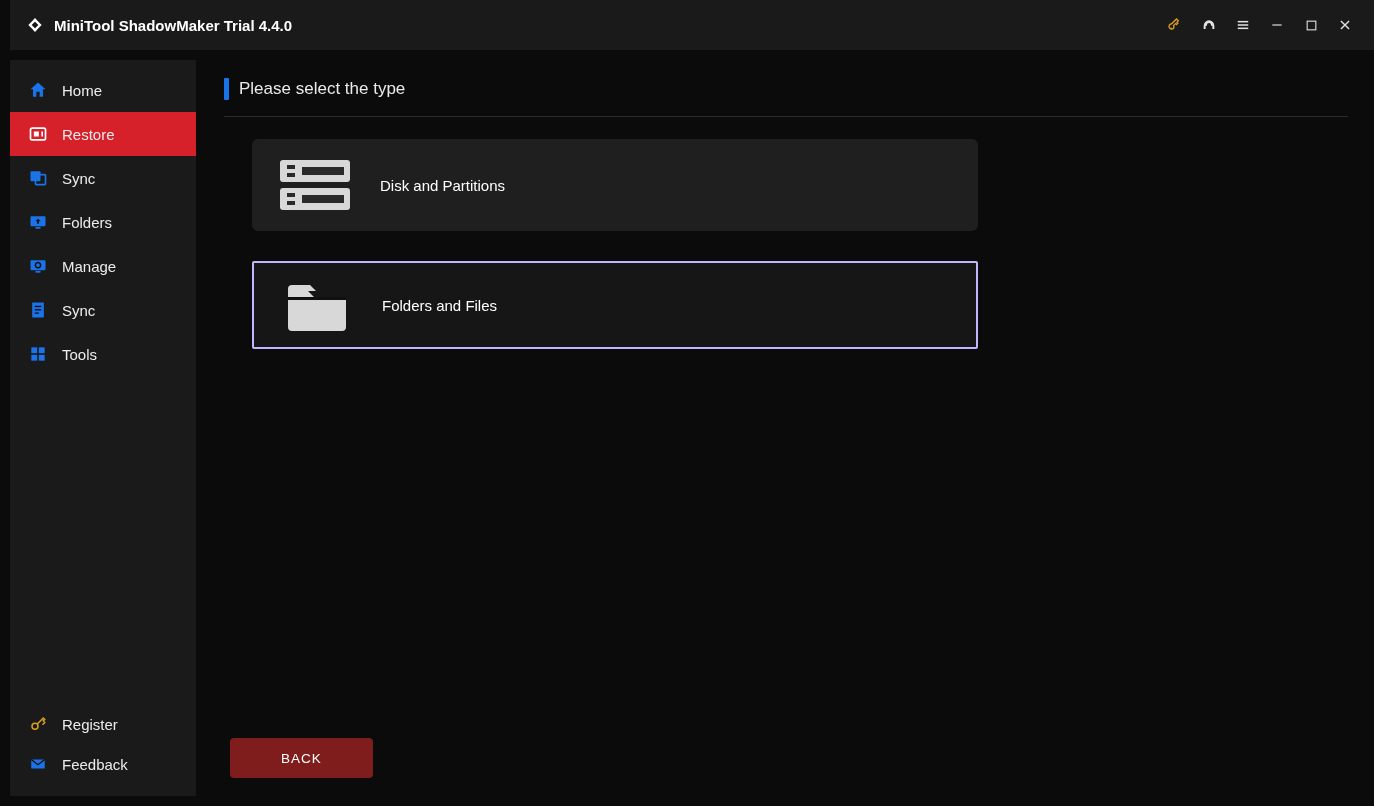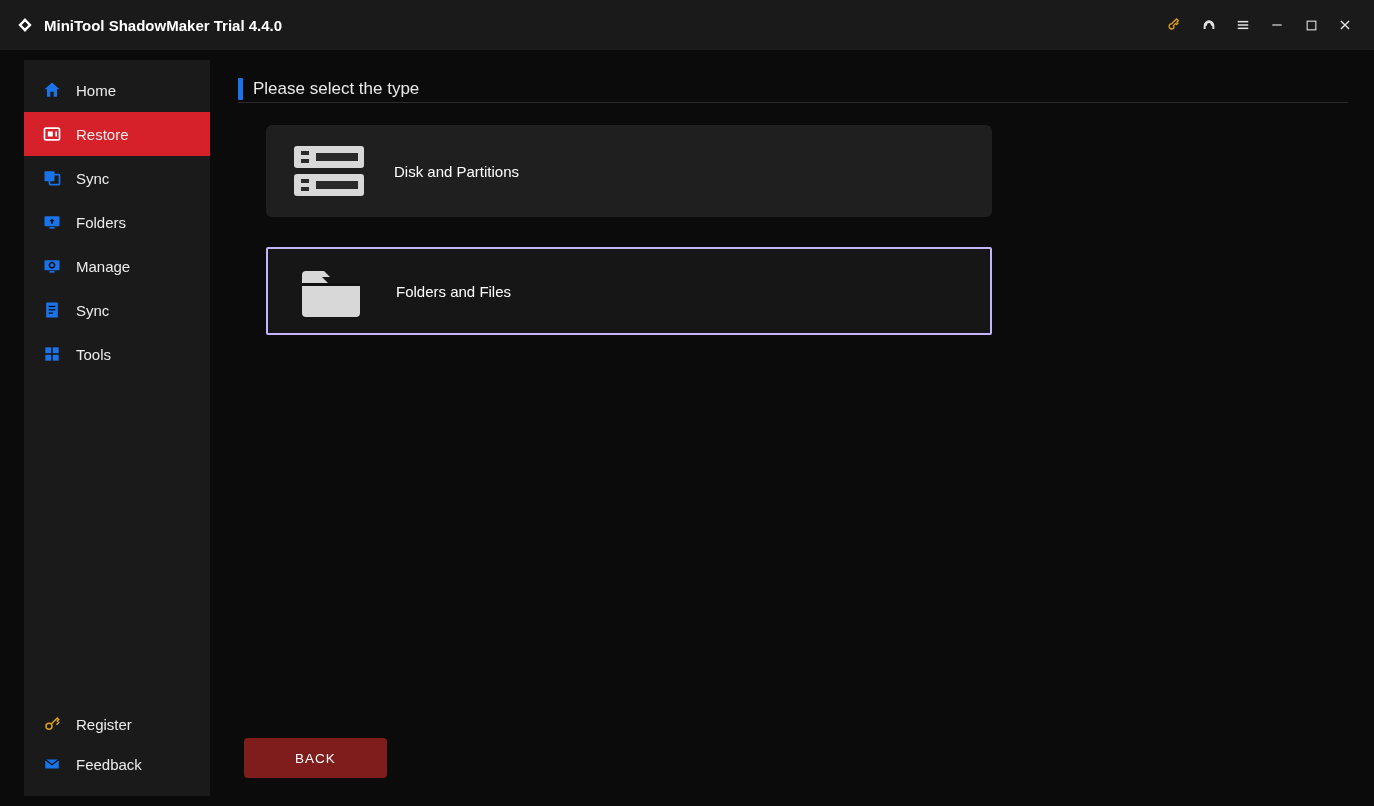--- a/index.html
+++ b/index.html
@@ -1,36 +1,36 @@
 <!DOCTYPE html>
 <html><head>
 <meta charset="utf-8">
 <style>
 * { margin: 0; padding: 0; box-sizing: border-box; font-family: -apple-system, BlinkMacSystemFont, "Segoe UI", Arial, sans-serif; }
 body { background: #0b0b0b; width: 1374px; height: 806px; overflow: hidden; color: #fff; }
 
-.titlebar { height: 50px; background: #1a1a1a; display: flex; align-items: center; padding: 0 12px 0 14px; }
+.titlebar { height: 50px; background: #1a1a1a; display: flex; align-items: center; padding: 0 12px 0 14px; margin-left: 10px; }
 .titlebar .logo { width: 22px; height: 22px; margin-right: 8px; display: flex; align-items: center; justify-content: center; }
 .titlebar .title { font-size: 15px; font-weight: 600; color: #fff; }
 .titlebar .spacer { flex: 1; }
 .titlebar .win-btn { width: 34px; height: 50px; display: flex; align-items: center; justify-content: center; cursor: pointer; color: #e3e3e3; }
 .titlebar .win-btn.key { color: #d9a020; }
 
-.body-row { display: flex; height: calc(806px - 50px); padding: 10px 10px 10px 10px; gap: 12px; margin-left: 14px; }
+.body-row { display: flex; height: calc(806px - 50px); padding: 10px 10px 10px 10px; gap: 12px; }
 
 .sidebar { width: 186px; background: #1a1a1a; display: flex; flex-direction: column; padding-top: 8px; }
 .sidebar .nav { flex: 1; }
 .sidebar .nav-item, .sidebar .foot-item { height: 44px; display: flex; align-items: center; padding-left: 18px; gap: 14px; cursor: pointer; font-size: 15px; color: #ececec; }
 .sidebar .nav-item.active { background: #d6202a; }
 .sidebar .nav-item .ico, .sidebar .foot-item .ico { width: 20px; height: 20px; display: flex; align-items: center; justify-content: center; }
 .sidebar .foot { padding-bottom: 12px; }
 .sidebar .foot-item { height: 40px; }
 
 .main { flex: 1; background: #0b0b0b; display: flex; flex-direction: column; padding: 18px 16px 12px 16px; }
-.section-title-row { display: flex; align-items: center; gap: 10px; border-bottom: 1px solid #2b2b2b; padding-bottom: 2px; }
+.section-title-row { display: flex; align-items: center; gap: 10px; border-bottom: 1px solid #2b2b2b; padding-bottom: 16px; }
 .section-bar { width: 5px; height: 22px; background: #1a73e8; border-radius: 1px; }
 .section-title { font-size: 17px; color: #eaeaea; }
 
 .options { margin-top: 22px; padding-left: 28px; }
 .option-card { width: 726px; height: 92px; background: #1f1f1f; border-radius: 6px; display: flex; align-items: center; padding-left: 28px; gap: 30px; cursor: pointer; margin-bottom: 30px; }
 .option-card.highlight { background: #161616; border: 2px solid #c4b5fd; border-radius: 2px; height: 88px; }
 .option-card .card-icon { width: 70px; height: 60px; display: flex; align-items: center; justify-content: center; }
 .option-card .card-label { font-size: 15px; color: #fff; }
 
 .footer-row { margin-top: auto; padding-left: 6px; padding-bottom: 6px; }

